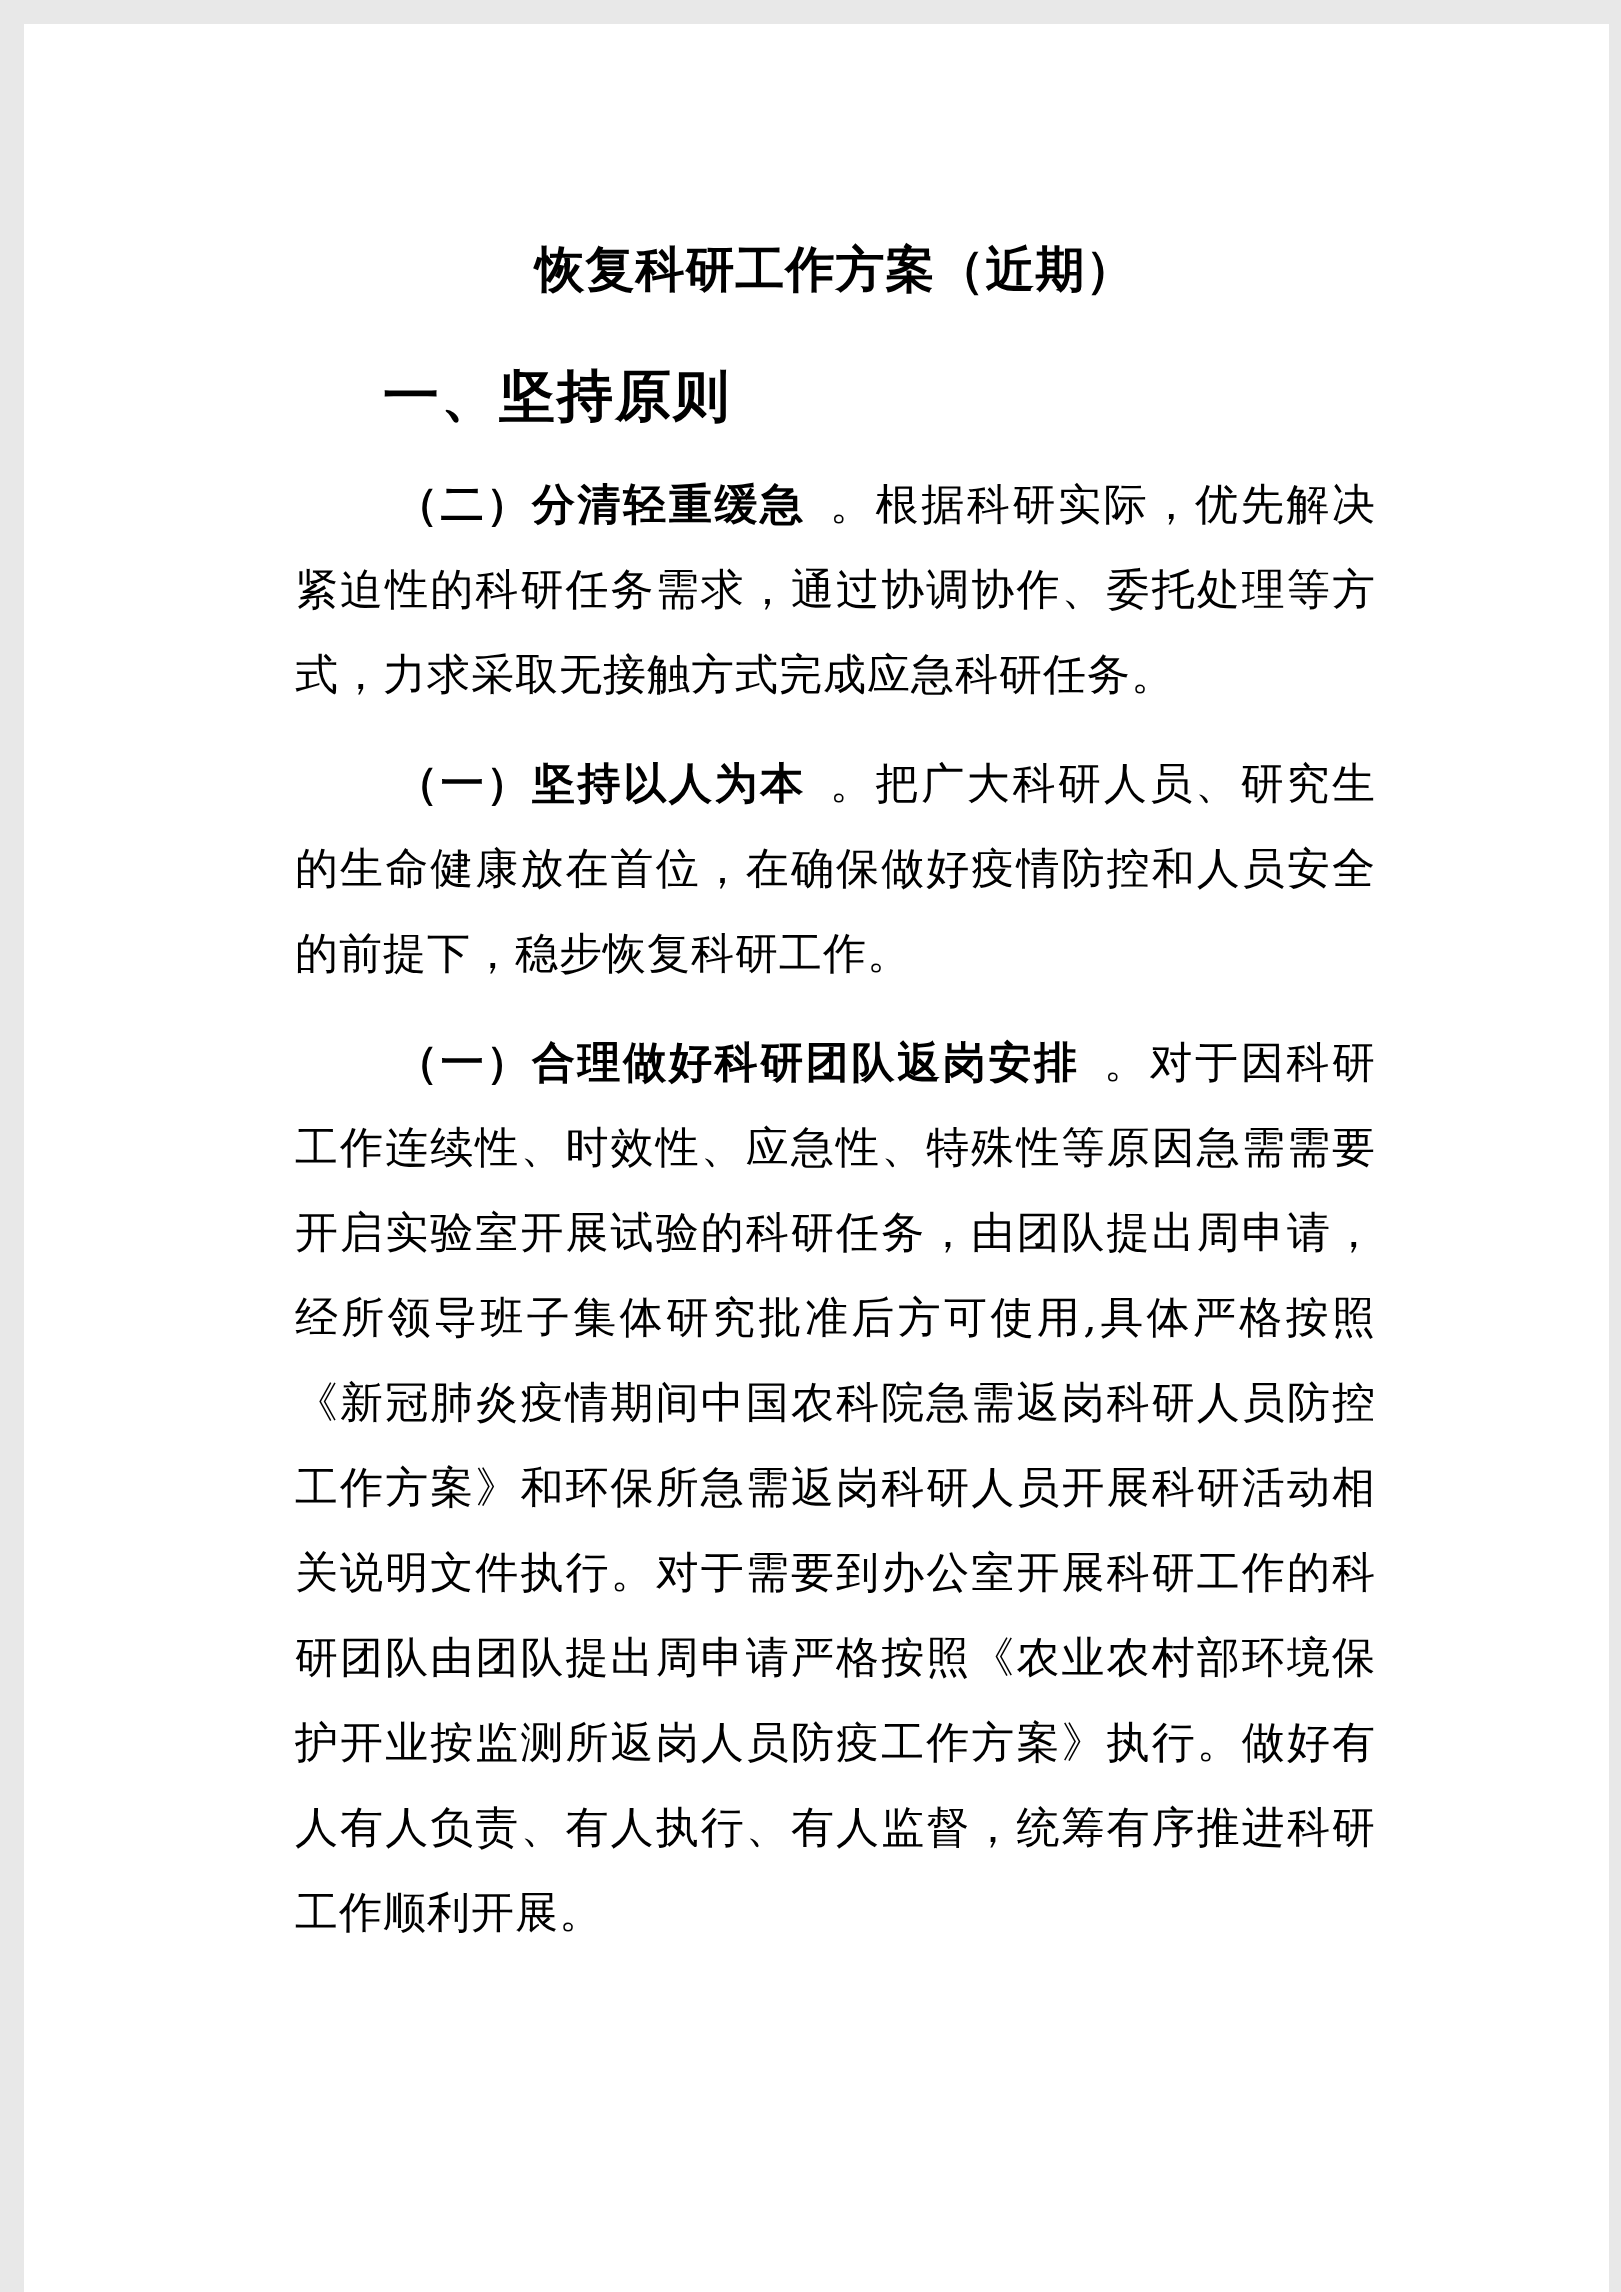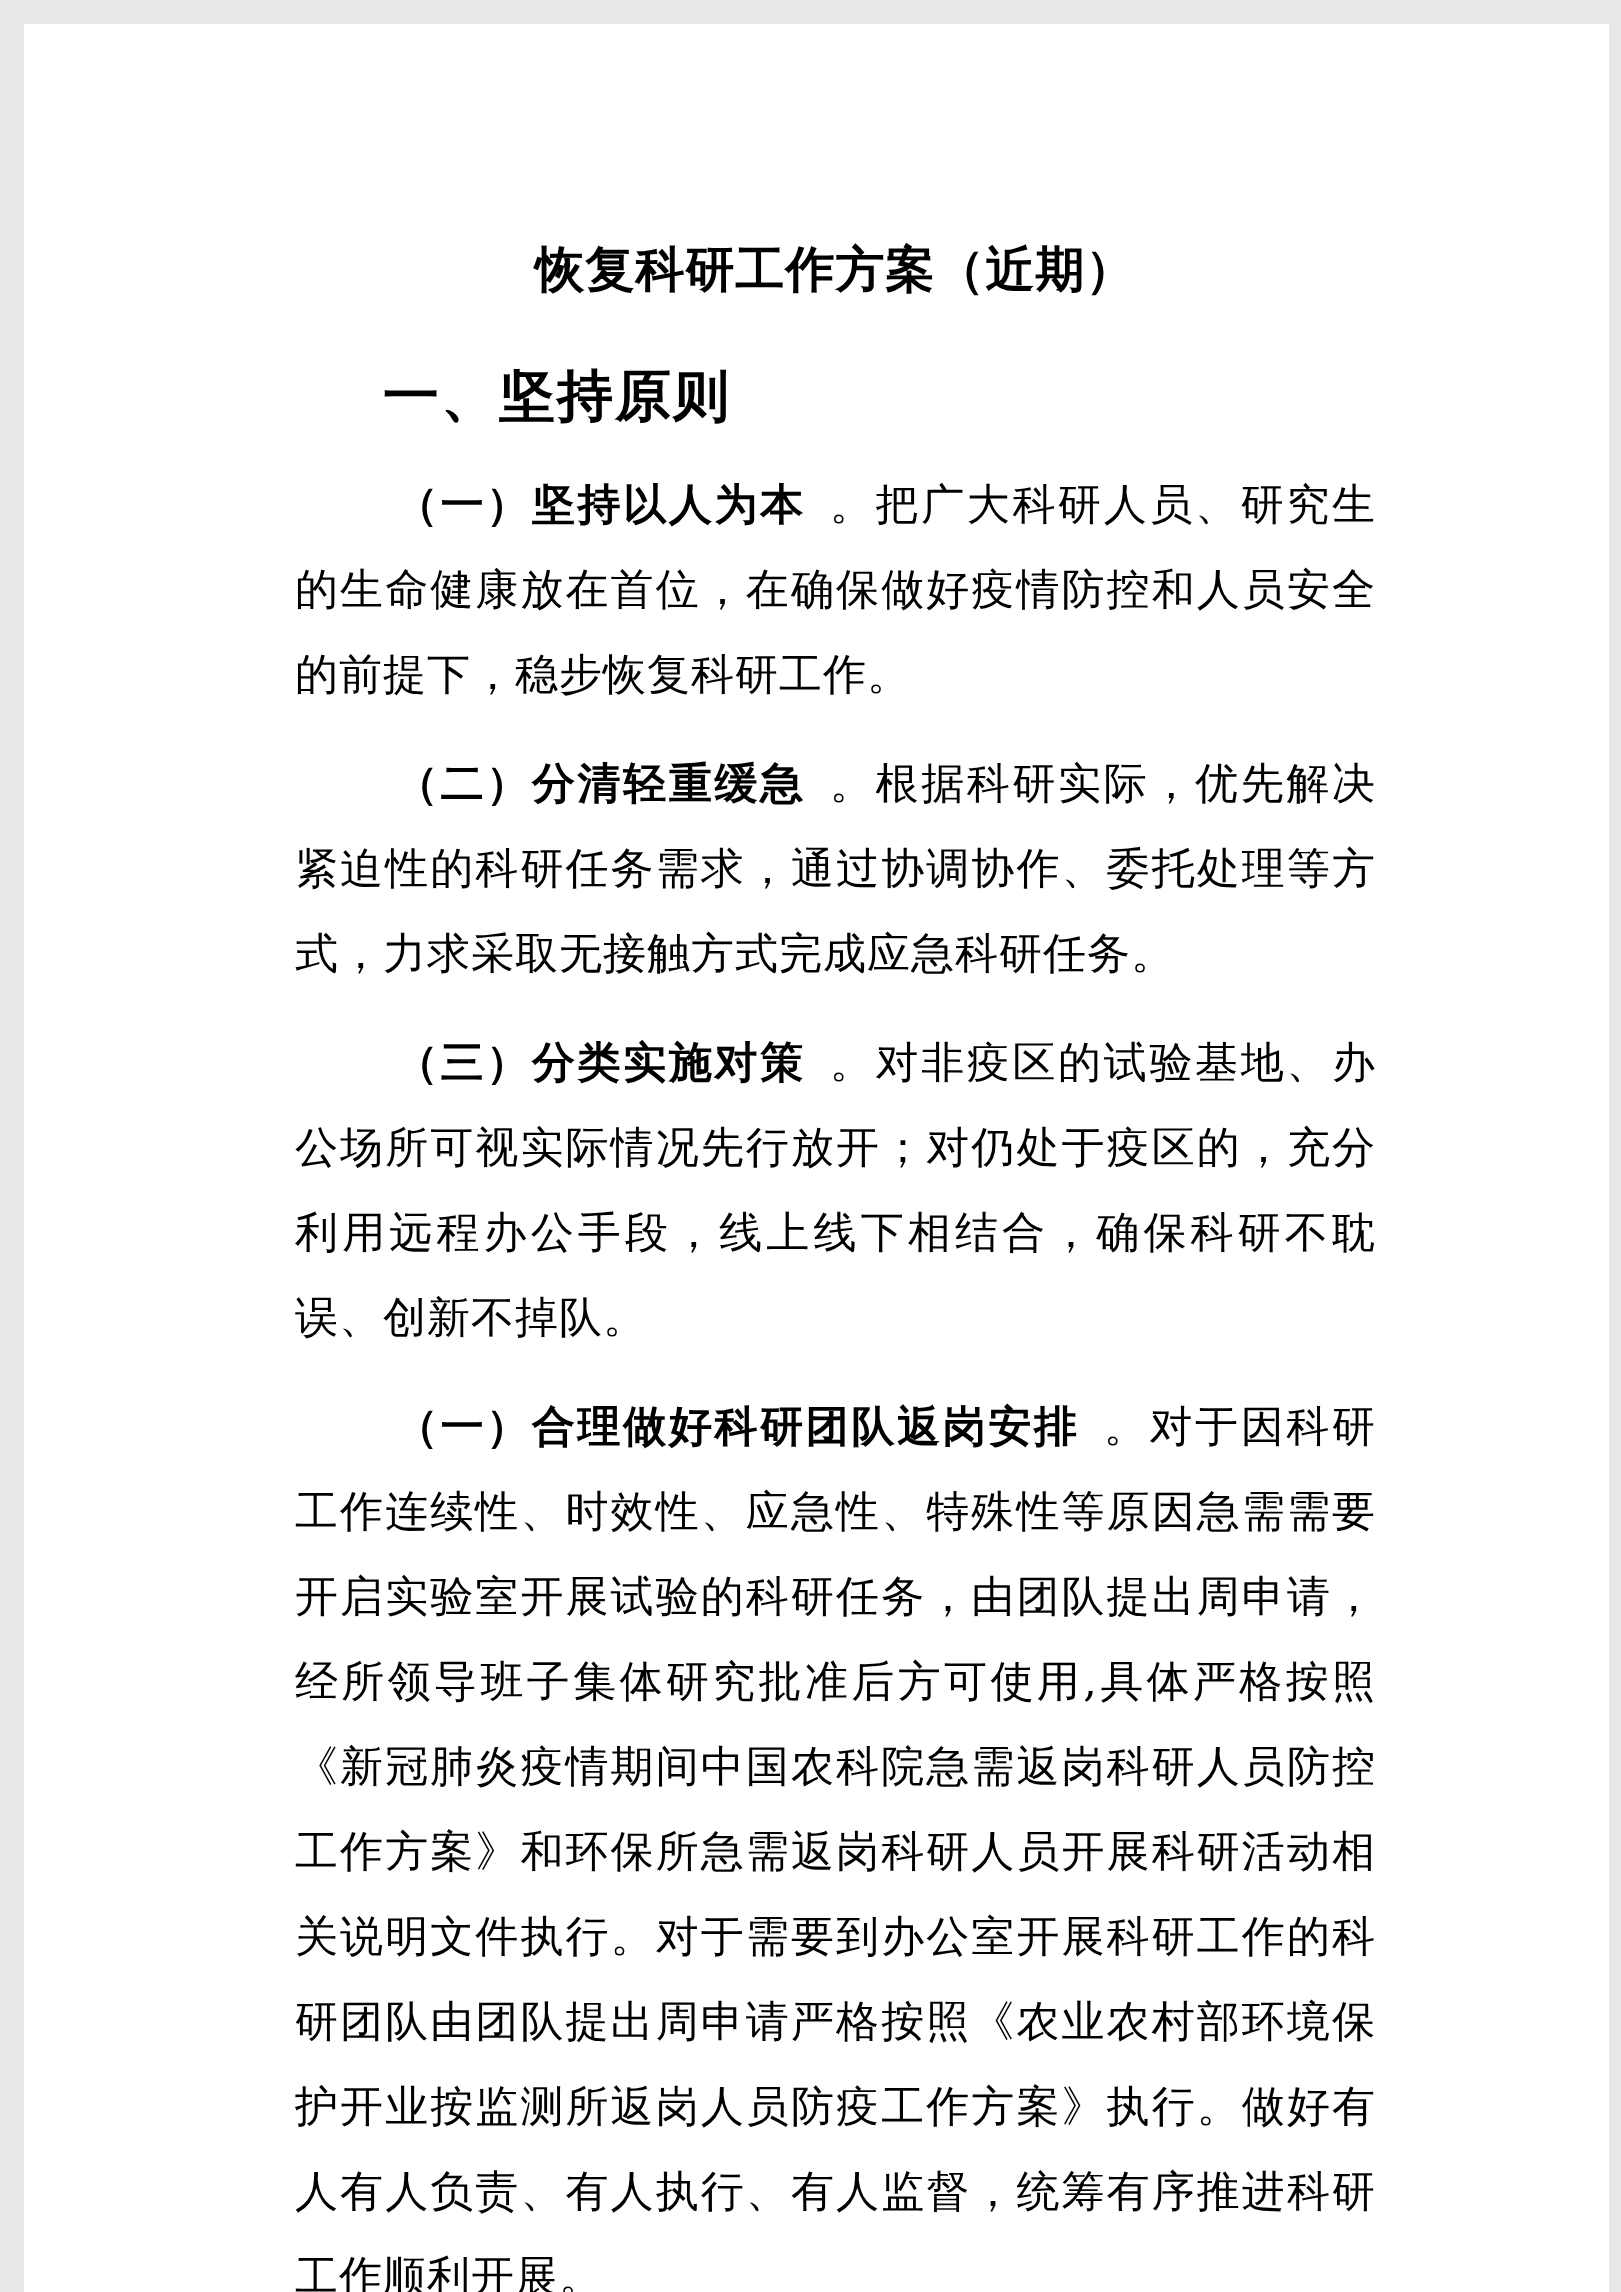--- a/index.html
+++ b/index.html
@@ -57,24 +57,23 @@
 </head>
 <body>
 
 <div class="page">
   <div class="content">
 
     <h1 class="doc-title">恢复科研工作方案（近期）</h1>
 
     <h2 class="section-heading">一、坚持原则</h2>
 
+    <p class="para"><span class="lead">（二）分清轻重缓急</span><span class="body-text">。根据科研实际，优先解决紧迫性的科研任务需求，通过协调协作、委托处理等方式，力求采取无接触方式完成应急科研任务。</span></p>
+
     <p class="para"><span class="lead">（一）坚持以人为本</span><span class="body-text">。把广大科研人员、研究生的生命健康放在首位，在确保做好疫情防控和人员安全的前提下，稳步恢复科研工作。</span></p>
 
-    <p class="para"><span class="lead">（二）分清轻重缓急</span><span class="body-text">。根据科研实际，优先解决紧迫性的科研任务需求，通过协调协作、委托处理等方式，力求采取无接触方式完成应急科研任务。</span></p>
-
-    <p class="para"><span class="lead">（三）分类实施对策</span><span class="body-text">。对非疫区的试验基地、办公场所可视实际情况先行放开；对仍处于疫区的，充分利用远程办公手段，线上线下相结合，确保科研不耽误、创新不掉队。</span></p>
 
 
     <p class="para"><span class="lead">（一）合理做好科研团队返岗安排</span><span class="body-text">。对于因科研工作连续性、时效性、应急性、特殊性等原因急需需要开启实验室开展试验的科研任务，由团队提出周申请，经所领导班子集体研究批准后方可使用,具体严格按照《新冠肺炎疫情期间中国农科院急需返岗科研人员防控工作方案》和环保所急需返岗科研人员开展科研活动相关说明文件执行。对于需要到办公室开展科研工作的科研团队由团队提出周申请严格按照《农业农村部环境保护开业按监测所返岗人员防疫工作方案》执行。做好有人有人负责、有人执行、有人监督，统筹有序推进科研工作顺利开展。</span></p>
 
   </div>
 </div>
 
 
 </body></html>

